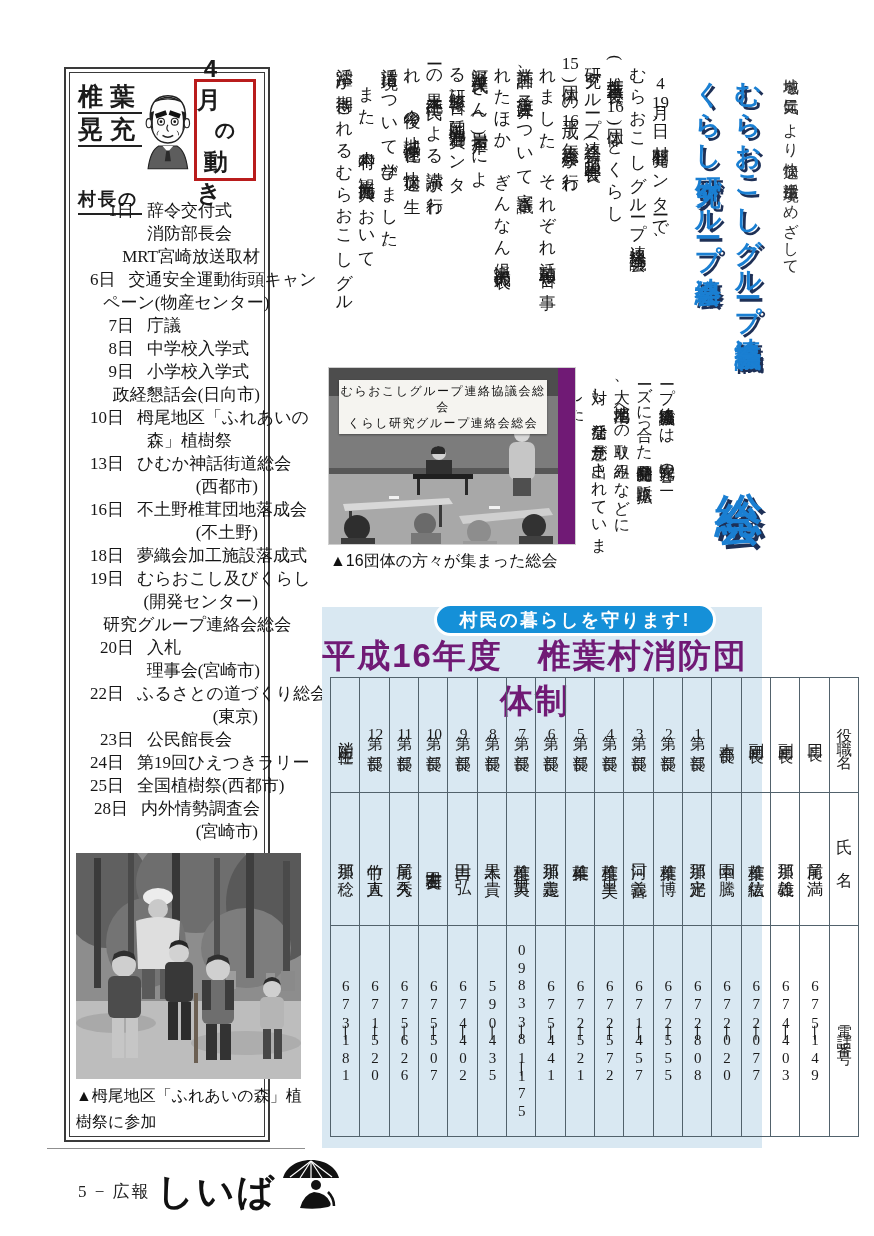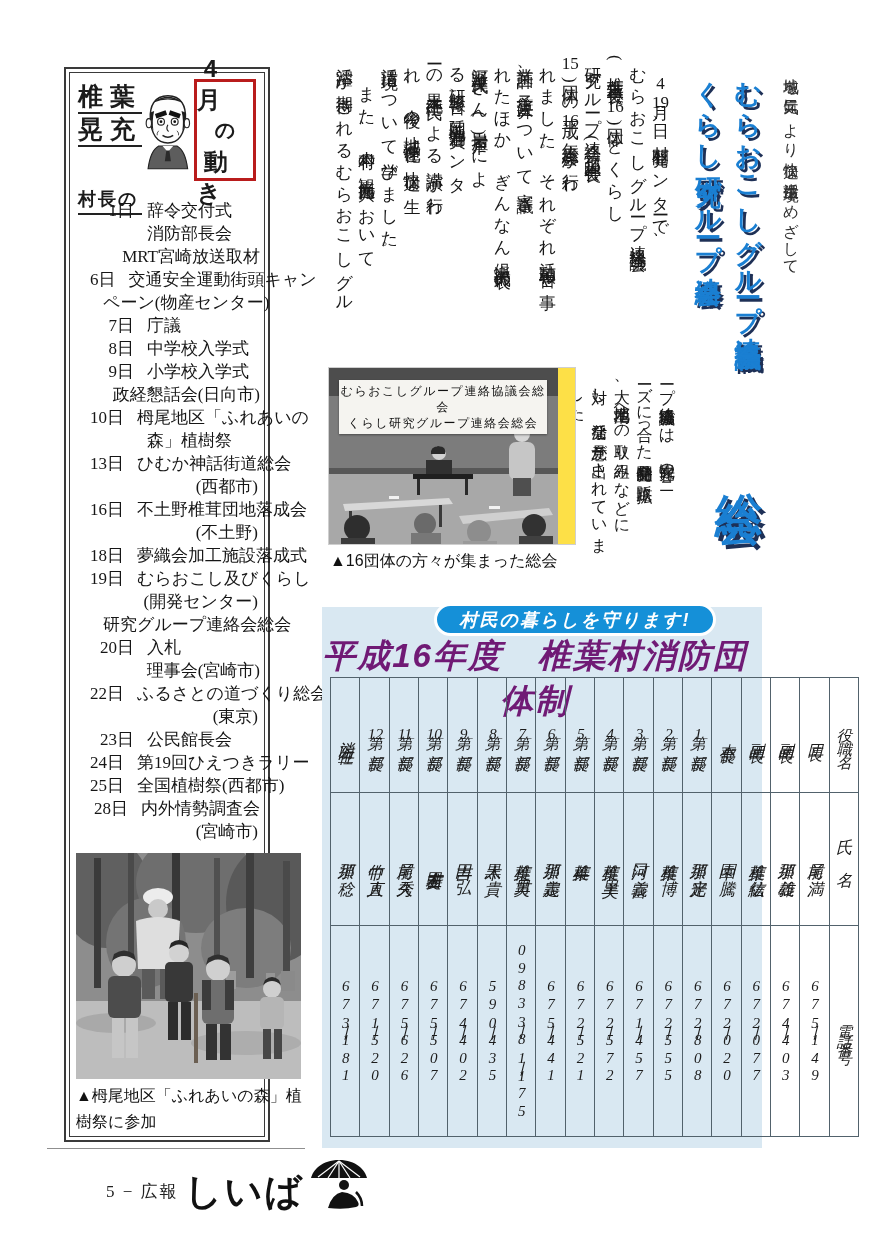--- a/index.html
+++ b/index.html
@@ -20,21 +20,21 @@
     font-family:"Liberation Sans","DejaVu Sans",sans-serif;font-weight:900;
     font-size:47px;letter-spacing:7px;color:#1a7fd2;text-shadow:4px 4px 0 #1e3056;}
 
   
   .article-block{position:absolute;writing-mode:vertical-rl;font-size:17px;color:#181818;}
   .article-block .v-col{line-height:22.6px;white-space:nowrap;}
   .block1{left:331px;top:55px;height:325px;width:340px;letter-spacing:2.5px;}
   .block2{left:564px;top:376px;height:242px;width:114px;letter-spacing:0.5px;font-size:16px;}
 
   
-  .photo1{position:absolute;left:329px;top:368px;width:246px;height:176px;background:#fde047;
+  .photo1{position:absolute;left:329px;top:368px;width:246px;height:176px;background:#701a75;
     outline:1px solid #cfcfcf;}
   .photo1 svg{display:block;}
   .photo1-banner{position:absolute;left:10px;top:12px;width:208px;background:#f5f4f0;
     text-align:center;font-size:12px;line-height:16px;letter-spacing:1.5px;color:#111;
     padding:3px 0;box-shadow:0 1px 2px rgba(0,0,0,.4);}
   .caption1{position:absolute;left:330px;top:551px;width:240px;
     font-family:"Liberation Sans","DejaVu Sans",sans-serif;font-size:16px;color:#111;}
 
   
   .sidebar{position:absolute;left:64px;top:67px;width:206px;height:1075px;
@@ -56,21 +56,21 @@
   .sched-row{display:flex;font-size:17px;line-height:23px;color:#161616;}
   .sched-date{width:44px;text-align:right;margin-right:13px;white-space:nowrap;}
   .sched-text{flex:1;white-space:nowrap;}
   .sched-text.right{text-align:right;padding-right:2px;}
 
   .photo2{position:absolute;top:780px;left:6px;width:225px;height:226px;background:#8d8d8d;}
   .caption2{position:absolute;top:1010px;left:6px;width:228px;
     font-family:"Liberation Sans","DejaVu Sans",sans-serif;font-size:16px;line-height:26px;color:#111;}
 
   
-  .fb-panel{position:absolute;left:322px;top:607px;width:440px;height:541px;background:#d9e8f2;font-style:italic;}
+  .fb-panel{position:absolute;left:322px;top:607px;width:440px;height:541px;background:#d9e8f2;}
   .fb-badge{position:absolute;left:112px;top:-4px;width:282px;height:33px;box-sizing:border-box;
     background:#1590d8;border:3px solid #fff;border-radius:18px;
     display:flex;align-items:center;justify-content:center;
     font-family:"Liberation Sans","DejaVu Sans",sans-serif;font-weight:900;
     font-size:18px;letter-spacing:2px;color:#fff;}
   .fb-title{position:absolute;top:27px;left:0;right:14px;text-align:center;
     font-family:"Liberation Sans","DejaVu Sans",sans-serif;font-weight:900;
     font-size:33px;letter-spacing:2px;color:#701a75;}
   .fb-table{position:absolute;left:8px;top:70px;width:529px;height:460px;box-sizing:border-box;
     display:flex;flex-direction:row-reverse;border:1px solid #52626c;}
@@ -83,21 +83,21 @@
   .fb-name{height:132px;border-top:1px solid #52626c;border-bottom:1px solid #52626c;}
   .fb-name span{font-size:16.5px;}
   .fb-phone{flex:1;}
   .fb-phone span{font-size:15px;letter-spacing:1.5px;text-orientation:upright;}
   .fb-col.head .fb-role span{letter-spacing:13px;}
   .fb-col.head .fb-name span{letter-spacing:34px;}
   .fb-col.head .fb-phone span{letter-spacing:9px;text-orientation:mixed;}
 
   
   .footer-rule{position:absolute;left:47px;top:1148px;width:258px;height:1px;background:#8f8f8f;}
-  .footer{position:absolute;left:78px;top:1158px;display:flex;align-items:flex-end;gap:6px;margin-left:28px;}
+  .footer{position:absolute;left:78px;top:1158px;display:flex;align-items:flex-end;gap:6px;}
   .footer-page{font-size:17px;letter-spacing:2px;padding-bottom:7px;color:#222;}
   .footer-brand{font-family:"Liberation Sans","DejaVu Sans",sans-serif;font-weight:bold;
     font-size:37px;letter-spacing:2px;line-height:1;color:#111;}
 </style>
 </head>
 <body>
 
 <div class="page">
 
   <div class="side-note">地域を元気に!より快適な生活環境をめざして</div>

